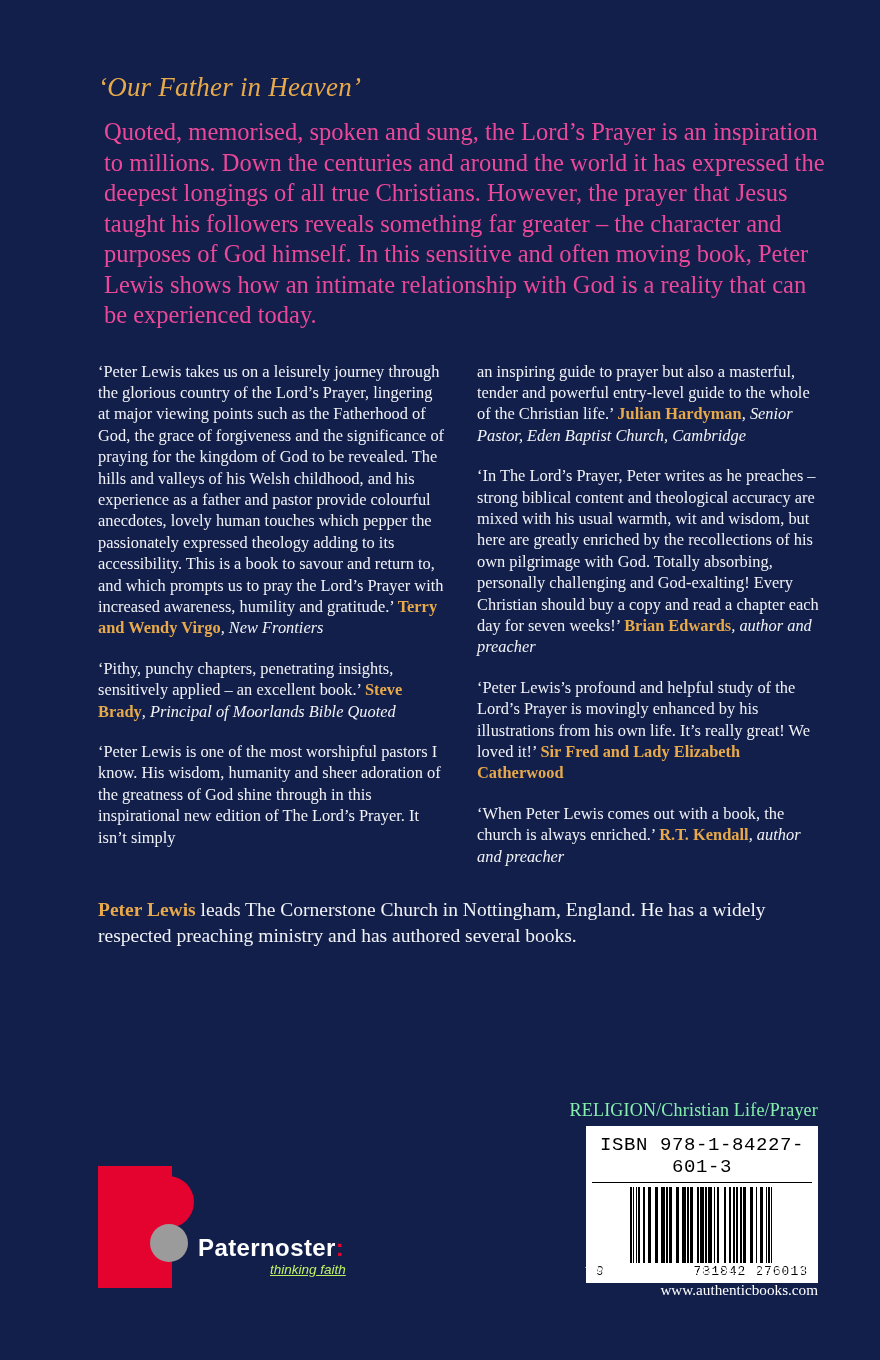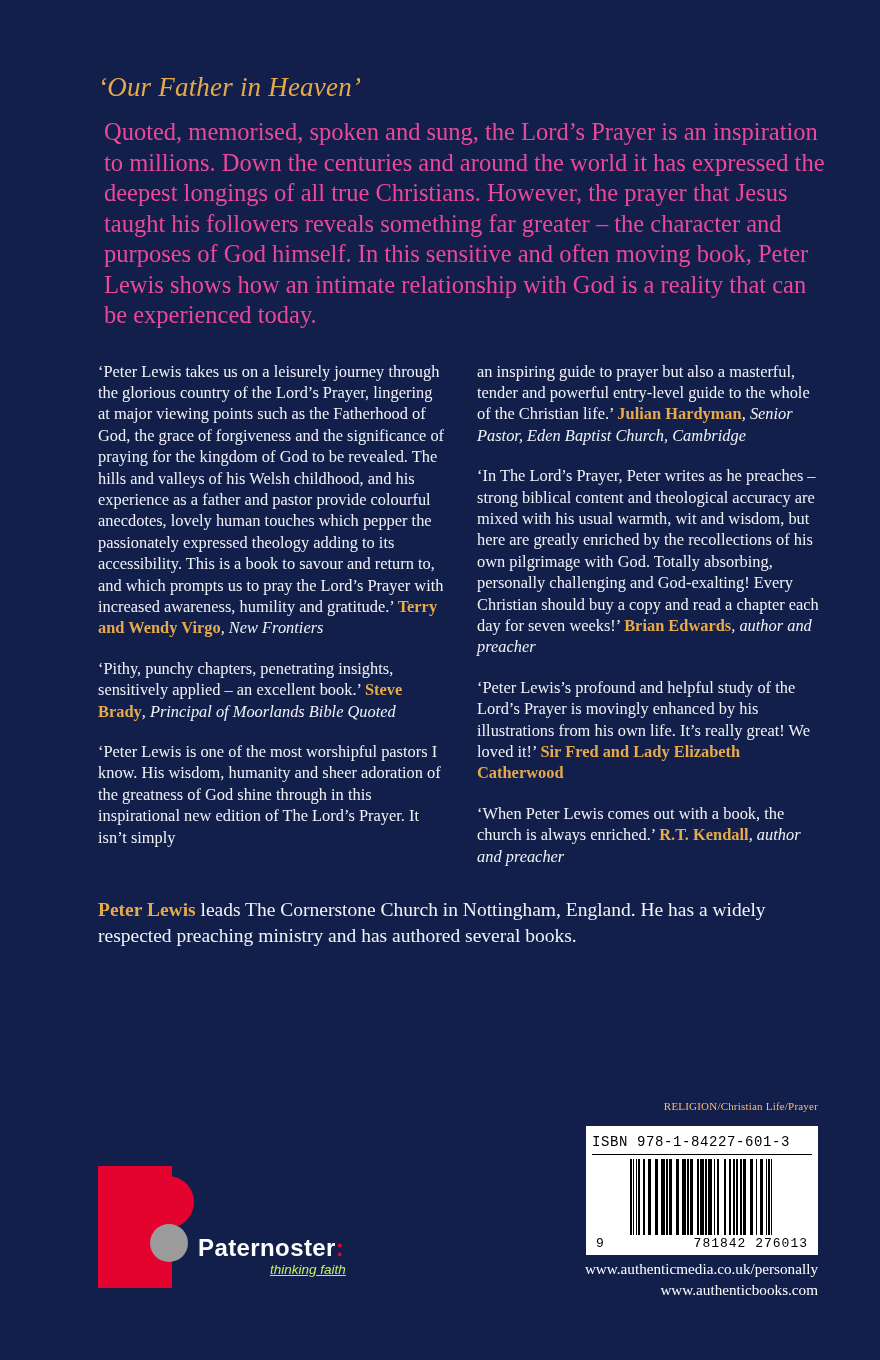--- a/index.html
+++ b/index.html
@@ -83,39 +83,40 @@
   .bottom {
     position: absolute;
     left: 0; top: 1086px;
     width: 880px; height: 274px;
   }
 
   .category {
     position: absolute;
     right: 62px;
     top: 14px;
-    font-size: 11px;
-    color: #fdba74;
+    font-size: 18px;
+    color: #86efac;
     letter-spacing: 0.2px;
     font-family: "Liberation Serif", serif;
   }
 
   .isbn-block {
     position: absolute;
     left: 586px;
     top: 40px;
     width: 232px;
     background: #ffffff;
     padding: 6px 6px 4px 6px;
     box-sizing: border-box;
   }
   .isbn-text {
     font-family: "Liberation Mono", monospace;
-    font-size: 14px;
+    font-size: 19px;
     color: #000000;
+    text-align: center;
     letter-spacing: 0.6px;
     padding: 2px 0 4px 0;
     border-bottom: 1px solid #000;
     margin-bottom: 4px;
   }
   .barcode {
     height: 76px;
     display: flex;
     align-items: flex-end;
     justify-content: center;

